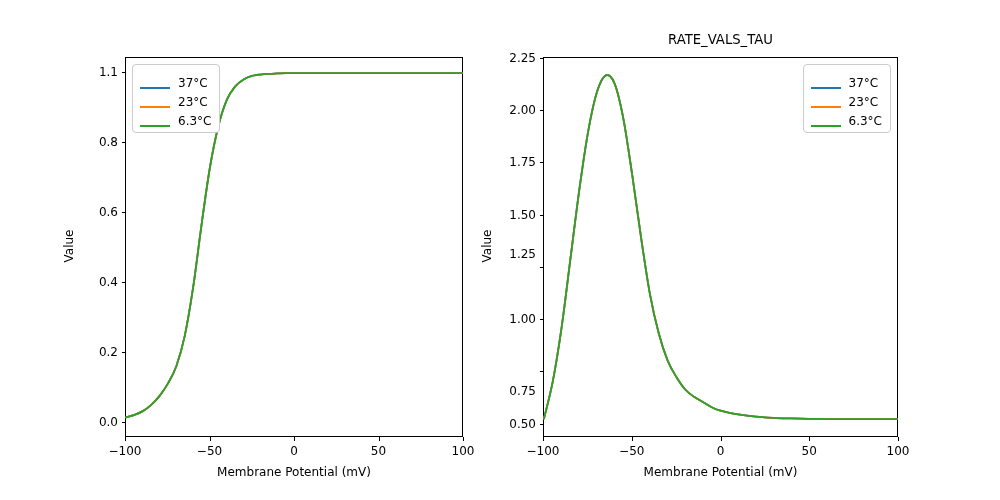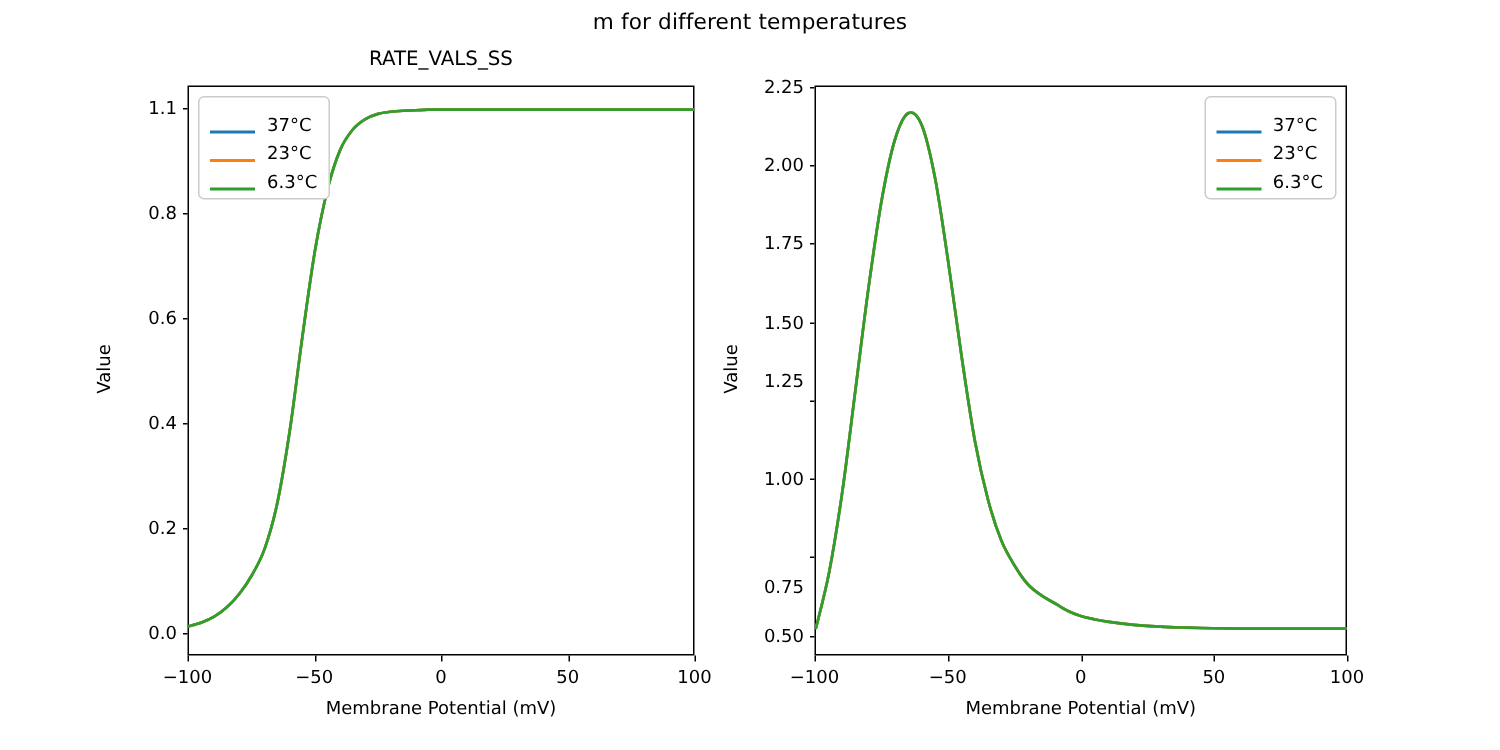--- a/index.html
+++ b/index.html
@@ -124,24 +124,22 @@
     font-size: 12px;
     white-space: nowrap;
     line-height: 1;
   }
 </style>
 </head>
 <body>
 
 <div id="figure">
 
-  <div class="suptitle">m for different temperatures</div>
 
   <div class="axes" id="axes-ss">
-    <div class="ax-title">RATE_VALS_SS</div>
     <svg class="plot-svg" id="svg-ss" preserveAspectRatio="none" viewBox="0 0 338 380">
         <path d="M 0.00 361.30 C 1.41 360.89, 5.63 359.90, 8.45 358.85 C 11.27 357.80, 14.08 356.69, 16.90 355.00 C 19.72 353.31, 22.53 351.28, 25.35 348.71 C 28.17 346.15, 30.98 343.24, 33.80 339.62 C 36.62 336.01, 39.43 332.05, 42.25 327.04 C 45.07 322.03, 47.88 317.54, 50.70 309.56 C 53.52 301.58, 56.33 292.37, 59.15 279.14 C 61.97 265.92, 64.78 248.85, 67.60 230.20 C 70.42 211.56, 73.23 187.38, 76.05 167.28 C 78.87 147.18, 81.68 126.08, 84.50 109.60 C 87.32 93.11, 90.13 79.59, 92.95 68.34 C 95.77 57.10, 98.58 48.77, 101.40 42.13 C 104.22 35.48, 107.03 31.93, 109.85 28.49 C 112.67 25.05, 115.48 23.25, 118.30 21.50 C 121.12 19.75, 123.93 18.82, 126.75 18.00 C 129.57 17.19, 132.38 16.95, 135.20 16.61 C 138.02 16.26, 140.83 16.08, 143.65 15.91 C 146.47 15.73, 149.28 15.67, 152.10 15.56 C 154.92 15.44, 157.73 15.27, 160.55 15.21 C 163.37 15.15, 164.78 15.21, 169.00 15.21 C 173.22 15.21, 180.27 15.21, 185.90 15.21 C 191.53 15.21, 197.17 15.21, 202.80 15.21 C 208.43 15.21, 214.07 15.21, 219.70 15.21 C 225.33 15.21, 230.97 15.21, 236.60 15.21 C 242.23 15.21, 247.87 15.21, 253.50 15.21 C 259.13 15.21, 264.77 15.21, 270.40 15.21 C 276.03 15.21, 281.67 15.21, 287.30 15.21 C 292.93 15.21, 298.57 15.21, 304.20 15.21 C 309.83 15.21, 315.47 15.21, 321.10 15.21 C 326.73 15.21, 335.18 15.21, 338.00 15.21" fill="none" stroke="#1f77b4" stroke-width="1.8" stroke-linecap="round" stroke-linejoin="round"></path>
         <path d="M 0.00 361.30 C 1.41 360.89, 5.63 359.90, 8.45 358.85 C 11.27 357.80, 14.08 356.69, 16.90 355.00 C 19.72 353.31, 22.53 351.28, 25.35 348.71 C 28.17 346.15, 30.98 343.24, 33.80 339.62 C 36.62 336.01, 39.43 332.05, 42.25 327.04 C 45.07 322.03, 47.88 317.54, 50.70 309.56 C 53.52 301.58, 56.33 292.37, 59.15 279.14 C 61.97 265.92, 64.78 248.85, 67.60 230.20 C 70.42 211.56, 73.23 187.38, 76.05 167.28 C 78.87 147.18, 81.68 126.08, 84.50 109.60 C 87.32 93.11, 90.13 79.59, 92.95 68.34 C 95.77 57.10, 98.58 48.77, 101.40 42.13 C 104.22 35.48, 107.03 31.93, 109.85 28.49 C 112.67 25.05, 115.48 23.25, 118.30 21.50 C 121.12 19.75, 123.93 18.82, 126.75 18.00 C 129.57 17.19, 132.38 16.95, 135.20 16.61 C 138.02 16.26, 140.83 16.08, 143.65 15.91 C 146.47 15.73, 149.28 15.67, 152.10 15.56 C 154.92 15.44, 157.73 15.27, 160.55 15.21 C 163.37 15.15, 164.78 15.21, 169.00 15.21 C 173.22 15.21, 180.27 15.21, 185.90 15.21 C 191.53 15.21, 197.17 15.21, 202.80 15.21 C 208.43 15.21, 214.07 15.21, 219.70 15.21 C 225.33 15.21, 230.97 15.21, 236.60 15.21 C 242.23 15.21, 247.87 15.21, 253.50 15.21 C 259.13 15.21, 264.77 15.21, 270.40 15.21 C 276.03 15.21, 281.67 15.21, 287.30 15.21 C 292.93 15.21, 298.57 15.21, 304.20 15.21 C 309.83 15.21, 315.47 15.21, 321.10 15.21 C 326.73 15.21, 335.18 15.21, 338.00 15.21" fill="none" stroke="#ff7f0e" stroke-width="1.8" stroke-linecap="round" stroke-linejoin="round"></path>
         <path d="M 0.00 361.30 C 1.41 360.89, 5.63 359.90, 8.45 358.85 C 11.27 357.80, 14.08 356.69, 16.90 355.00 C 19.72 353.31, 22.53 351.28, 25.35 348.71 C 28.17 346.15, 30.98 343.24, 33.80 339.62 C 36.62 336.01, 39.43 332.05, 42.25 327.04 C 45.07 322.03, 47.88 317.54, 50.70 309.56 C 53.52 301.58, 56.33 292.37, 59.15 279.14 C 61.97 265.92, 64.78 248.85, 67.60 230.20 C 70.42 211.56, 73.23 187.38, 76.05 167.28 C 78.87 147.18, 81.68 126.08, 84.50 109.60 C 87.32 93.11, 90.13 79.59, 92.95 68.34 C 95.77 57.10, 98.58 48.77, 101.40 42.13 C 104.22 35.48, 107.03 31.93, 109.85 28.49 C 112.67 25.05, 115.48 23.25, 118.30 21.50 C 121.12 19.75, 123.93 18.82, 126.75 18.00 C 129.57 17.19, 132.38 16.95, 135.20 16.61 C 138.02 16.26, 140.83 16.08, 143.65 15.91 C 146.47 15.73, 149.28 15.67, 152.10 15.56 C 154.92 15.44, 157.73 15.27, 160.55 15.21 C 163.37 15.15, 164.78 15.21, 169.00 15.21 C 173.22 15.21, 180.27 15.21, 185.90 15.21 C 191.53 15.21, 197.17 15.21, 202.80 15.21 C 208.43 15.21, 214.07 15.21, 219.70 15.21 C 225.33 15.21, 230.97 15.21, 236.60 15.21 C 242.23 15.21, 247.87 15.21, 253.50 15.21 C 259.13 15.21, 264.77 15.21, 270.40 15.21 C 276.03 15.21, 281.67 15.21, 287.30 15.21 C 292.93 15.21, 298.57 15.21, 304.20 15.21 C 309.83 15.21, 315.47 15.21, 321.10 15.21 C 326.73 15.21, 335.18 15.21, 338.00 15.21" fill="none" stroke="#2ca02c" stroke-width="1.8" stroke-linecap="round" stroke-linejoin="round"></path>
       </svg>
   </div>
   <div id="deco-ss">
       <div class="tick-x" style="left: 125px; top: 437px;"></div>
       <div class="ticklabel-x" style="left: 125px; top: 444px;">−100</div>
       <div class="tick-x" style="left: 209.5px; top: 437px;"></div>
@@ -176,20 +174,21 @@
         <span class="legend-swatch" style="border-top-color: rgb(255, 127, 14);"></span>
         <span class="legend-text">23°C</span>
       </div>
       <div class="legend-row">
         <span class="legend-swatch" style="border-top-color: rgb(44, 160, 44);"></span>
         <span class="legend-text">6.3°C</span>
       </div>
     </div>
 
   <div class="axes" id="axes-tau">
+    <div class="ax-title">RATE_VALS_TAU</div>
     <svg class="plot-svg" id="svg-tau" preserveAspectRatio="none" viewBox="0 0 355 380">
         <path d="M 0.00 362.54 C 1.48 356.26, 5.92 340.23, 8.88 324.89 C 11.83 309.56, 14.79 291.08, 17.75 270.52 C 20.71 249.95, 23.67 224.51, 26.63 201.50 C 29.58 178.50, 32.54 153.75, 35.50 132.49 C 38.46 111.23, 41.42 90.31, 44.38 73.93 C 47.33 57.55, 50.29 43.60, 53.25 34.19 C 56.21 24.78, 59.17 18.86, 62.12 17.46 C 65.08 16.07, 68.04 18.51, 71.00 25.83 C 73.96 33.15, 76.92 46.04, 79.88 61.38 C 82.83 76.72, 85.79 97.98, 88.75 117.85 C 91.71 137.72, 94.67 160.72, 97.63 180.59 C 100.58 200.46, 103.54 221.02, 106.50 237.06 C 109.46 253.09, 112.42 265.64, 115.38 276.79 C 118.33 287.95, 121.29 296.66, 124.25 303.98 C 127.21 311.30, 130.17 315.83, 133.13 320.71 C 136.08 325.59, 139.04 329.95, 142.00 333.26 C 144.96 336.57, 147.92 338.49, 150.88 340.58 C 153.83 342.67, 156.79 344.06, 159.75 345.81 C 162.71 347.55, 165.67 349.57, 168.63 351.03 C 171.58 352.50, 174.54 353.65, 177.50 354.59 C 180.46 355.53, 183.42 356.05, 186.38 356.68 C 189.33 357.31, 190.81 357.73, 195.25 358.35 C 199.69 358.98, 207.08 359.89, 213.00 360.45 C 218.92 361.00, 224.83 361.39, 230.75 361.70 C 236.67 362.01, 242.58 362.15, 248.50 362.33 C 254.42 362.50, 260.33 362.64, 266.25 362.75 C 272.17 362.85, 278.08 362.92, 284.00 362.96 C 289.92 362.99, 295.83 362.96, 301.75 362.96 C 307.67 362.96, 313.58 362.96, 319.50 362.96 C 325.42 362.96, 331.33 362.96, 337.25 362.96 C 343.17 362.96, 352.04 362.96, 355.00 362.96" fill="none" stroke="#1f77b4" stroke-width="1.8" stroke-linecap="round" stroke-linejoin="round"></path>
         <path d="M 0.00 362.54 C 1.48 356.26, 5.92 340.23, 8.88 324.89 C 11.83 309.56, 14.79 291.08, 17.75 270.52 C 20.71 249.95, 23.67 224.51, 26.63 201.50 C 29.58 178.50, 32.54 153.75, 35.50 132.49 C 38.46 111.23, 41.42 90.31, 44.38 73.93 C 47.33 57.55, 50.29 43.60, 53.25 34.19 C 56.21 24.78, 59.17 18.86, 62.12 17.46 C 65.08 16.07, 68.04 18.51, 71.00 25.83 C 73.96 33.15, 76.92 46.04, 79.88 61.38 C 82.83 76.72, 85.79 97.98, 88.75 117.85 C 91.71 137.72, 94.67 160.72, 97.63 180.59 C 100.58 200.46, 103.54 221.02, 106.50 237.06 C 109.46 253.09, 112.42 265.64, 115.38 276.79 C 118.33 287.95, 121.29 296.66, 124.25 303.98 C 127.21 311.30, 130.17 315.83, 133.13 320.71 C 136.08 325.59, 139.04 329.95, 142.00 333.26 C 144.96 336.57, 147.92 338.49, 150.88 340.58 C 153.83 342.67, 156.79 344.06, 159.75 345.81 C 162.71 347.55, 165.67 349.57, 168.63 351.03 C 171.58 352.50, 174.54 353.65, 177.50 354.59 C 180.46 355.53, 183.42 356.05, 186.38 356.68 C 189.33 357.31, 190.81 357.73, 195.25 358.35 C 199.69 358.98, 207.08 359.89, 213.00 360.45 C 218.92 361.00, 224.83 361.39, 230.75 361.70 C 236.67 362.01, 242.58 362.15, 248.50 362.33 C 254.42 362.50, 260.33 362.64, 266.25 362.75 C 272.17 362.85, 278.08 362.92, 284.00 362.96 C 289.92 362.99, 295.83 362.96, 301.75 362.96 C 307.67 362.96, 313.58 362.96, 319.50 362.96 C 325.42 362.96, 331.33 362.96, 337.25 362.96 C 343.17 362.96, 352.04 362.96, 355.00 362.96" fill="none" stroke="#ff7f0e" stroke-width="1.8" stroke-linecap="round" stroke-linejoin="round"></path>
         <path d="M 0.00 362.54 C 1.48 356.26, 5.92 340.23, 8.88 324.89 C 11.83 309.56, 14.79 291.08, 17.75 270.52 C 20.71 249.95, 23.67 224.51, 26.63 201.50 C 29.58 178.50, 32.54 153.75, 35.50 132.49 C 38.46 111.23, 41.42 90.31, 44.38 73.93 C 47.33 57.55, 50.29 43.60, 53.25 34.19 C 56.21 24.78, 59.17 18.86, 62.12 17.46 C 65.08 16.07, 68.04 18.51, 71.00 25.83 C 73.96 33.15, 76.92 46.04, 79.88 61.38 C 82.83 76.72, 85.79 97.98, 88.75 117.85 C 91.71 137.72, 94.67 160.72, 97.63 180.59 C 100.58 200.46, 103.54 221.02, 106.50 237.06 C 109.46 253.09, 112.42 265.64, 115.38 276.79 C 118.33 287.95, 121.29 296.66, 124.25 303.98 C 127.21 311.30, 130.17 315.83, 133.13 320.71 C 136.08 325.59, 139.04 329.95, 142.00 333.26 C 144.96 336.57, 147.92 338.49, 150.88 340.58 C 153.83 342.67, 156.79 344.06, 159.75 345.81 C 162.71 347.55, 165.67 349.57, 168.63 351.03 C 171.58 352.50, 174.54 353.65, 177.50 354.59 C 180.46 355.53, 183.42 356.05, 186.38 356.68 C 189.33 357.31, 190.81 357.73, 195.25 358.35 C 199.69 358.98, 207.08 359.89, 213.00 360.45 C 218.92 361.00, 224.83 361.39, 230.75 361.70 C 236.67 362.01, 242.58 362.15, 248.50 362.33 C 254.42 362.50, 260.33 362.64, 266.25 362.75 C 272.17 362.85, 278.08 362.92, 284.00 362.96 C 289.92 362.99, 295.83 362.96, 301.75 362.96 C 307.67 362.96, 313.58 362.96, 319.50 362.96 C 325.42 362.96, 331.33 362.96, 337.25 362.96 C 343.17 362.96, 352.04 362.96, 355.00 362.96" fill="none" stroke="#2ca02c" stroke-width="1.8" stroke-linecap="round" stroke-linejoin="round"></path>
       </svg>
   </div>
   <div id="deco-tau">
       <div class="tick-x" style="left: 543px; top: 437px;"></div>
       <div class="ticklabel-x" style="left: 543px; top: 444px;">−100</div>
       <div class="tick-x" style="left: 631.75px; top: 437px;"></div>

